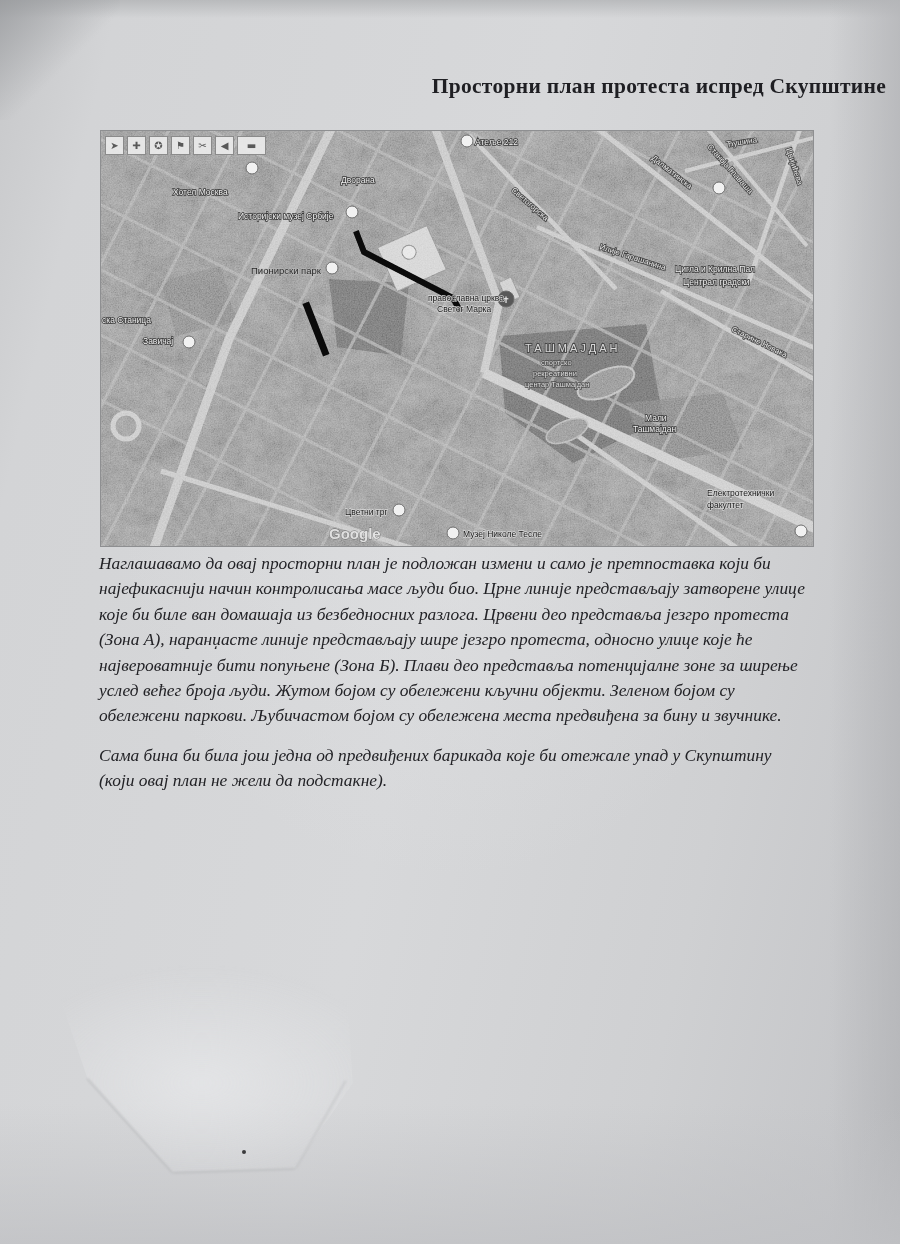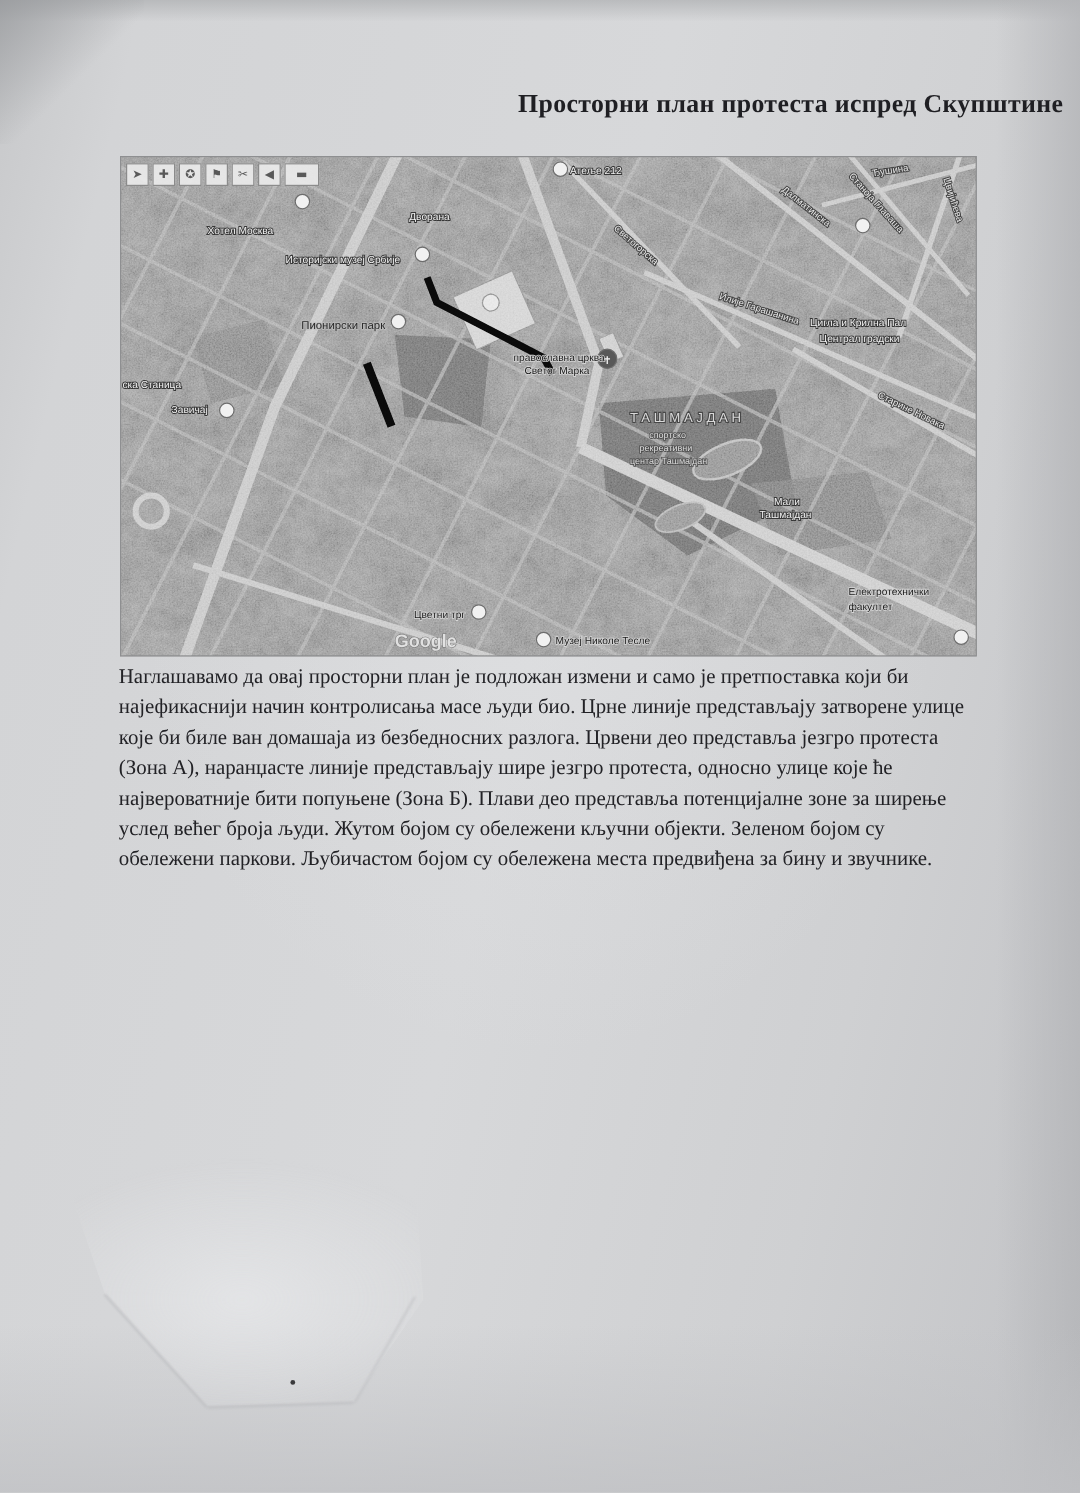--- a/index.html
+++ b/index.html
@@ -26,21 +26,21 @@
         clip-path:polygon(10% 2%,82% 6%,84% 55%,70% 88%,41% 89%,21% 54%);
         filter:blur(3px);opacity:.75;}
   .crease-line{position:absolute;height:2px;background:#bfc0c2;filter:blur(1px);opacity:.85;transform-origin:0 0;}
   .speck{position:absolute;width:4px;height:4px;border-radius:50%;background:#3a3a3c;}
   
   .doc-title{position:absolute;left:0;right:14px;top:74px;text-align:right;
         font-size:21.5px;font-weight:bold;letter-spacing:.3px;color:#1f1f23;}
   
   .doc-body{position:absolute;left:99px;top:551px;width:710px;
         font-size:17.4px;line-height:25.4px;color:#222226;text-align:left;}
-  .doc-body p{margin:0 0 14px 0;}
+  .doc-body p{margin:0 0 14px 0;font-style:italic;}
   
   .map-wrap{position:absolute;left:100px;top:130px;width:712px;height:415px;
         border:1px solid #8f9092;box-sizing:content-box;background:#9b9b9b;
         filter:contrast(1.04) brightness(.99) blur(.35px);}
   .map-wrap svg{display:block;}
   .map-toolbar{position:absolute;left:4px;top:5px;display:flex;gap:3px;}
   .map-tool{width:17px;height:17px;background:#e9e9e9;border:1px solid #8a8a8a;
         display:flex;align-items:center;justify-content:center;
         font:10px "DejaVu Sans",sans-serif;color:#555;opacity:.92;}
   .map-tool.wide{width:27px;}
@@ -215,20 +215,21 @@
       <div class="map-tool">✪</div>
       <div class="map-tool">⚑</div>
       <div class="map-tool">✂</div>
       <div class="map-tool">◀</div>
       <div class="map-tool wide">▬</div>
     </div>
   </div>
 
   <div class="doc-body">
     <p>Наглашавамо да овај просторни план је подложан измени и само је претпоставка који би најефикаснији начин контролисања масе људи био. Црне линије представљају затворене улице које би биле ван домашаја из безбедносних разлога. Црвени део представља језгро протеста (Зона А), наранџасте линије представљају шире језгро протеста, односно улице које ће највероватније бити попуњене (Зона Б). Плави део представља потенцијалне зоне за ширење услед већег броја људи. Жутом бојом су обележени кључни објекти. Зеленом бојом су обележени паркови. Љубичастом бојом су обележена места предвиђена за бину и звучнике.</p>
+    <p>Сама бина би била још једна од предвиђених барикада које би отежале упад у Скупштину (који овај план не жели да подстакне).</p>
   </div>
 
   <div class="crease-fill"></div>
   <div class="crease-line" style="left:88px;top:1078px;width:127px;transform:rotate(47.9deg);"></div>
   <div class="crease-line" style="left:173px;top:1172px;width:122px;transform:rotate(-1.9deg);"></div>
   <div class="crease-line" style="left:295px;top:1168px;width:101px;transform:rotate(-60.4deg);opacity:.6;"></div>
   <div class="speck" style="left:242px;top:1150px;"></div>
 
 </div>
 

